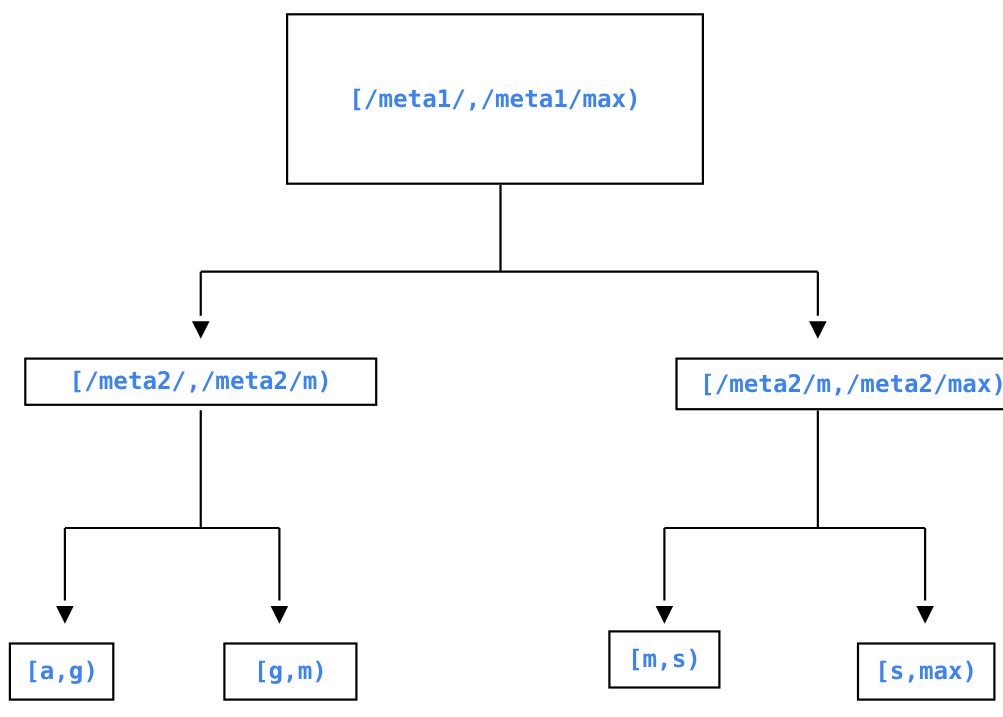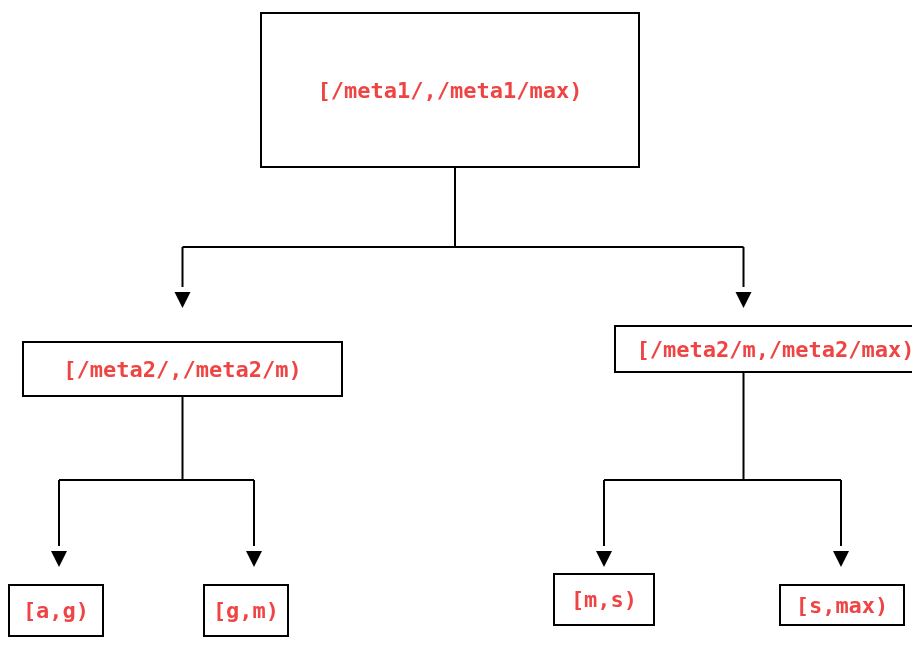--- a/index.html
+++ b/index.html
@@ -18,36 +18,36 @@
     position: absolute;
     left: 0;
     top: 0;
     width: 912px;
     height: 652px;
   }
   .node {
     position: absolute;
     border: 2px solid #000000;
     background: #ffffff;
-    color: #ef4444;
+    color: #3b82f6;
     display: flex;
     align-items: center;
     justify-content: center;
     font-family: "DejaVu Sans Mono", "Liberation Mono", monospace;
     font-weight: bold;
     font-size: 22px;
     white-space: nowrap;
   }
   .node-root    { left: 260px; top: 12px;  width: 380px; height: 156px; }
-  .node-l1-left { left: 22px;  top: 341px; width: 321px; height: 56px; }
+  .node-l1-left { left: 22px;  top: 325px; width: 321px; height: 44px; }
   .node-l1-right{ left: 582px; top: 325px; width: 323px; height: 48px; margin-left: 32px; }
   .node-leaf-1  { left: 8px;   top: 584px; width: 96px; height: 53px; }
-  .node-leaf-2  { left: 203px; top: 584px; width: 86px; height: 53px; }
+  .node-leaf-2  { left: 203px; top: 584px; width: 122px; height: 53px; }
   .node-leaf-3  { left: 553px; top: 560px; width: 102px; height: 53px; margin-top: 13px; }
-  .node-leaf-4  { left: 779px; top: 584px; width: 126px; height: 42px; }
+  .node-leaf-4  { left: 779px; top: 584px; width: 126px; height: 53px; }
 </style>
 </head>
 <body>
 
 <div class="canvas">
 
   <svg class="connectors" viewBox="0 0 912 652" xmlns="http://www.w3.org/2000/svg">
 
     <path d="M455 168 V247 M182.5 247 H743.5 M182.5 247 V287 M743.5 247 V287" stroke="#000000" stroke-width="2" fill="none"></path>
     <polygon points="174.5,292 190.5,292 182.5,308" fill="#000000"></polygon>

